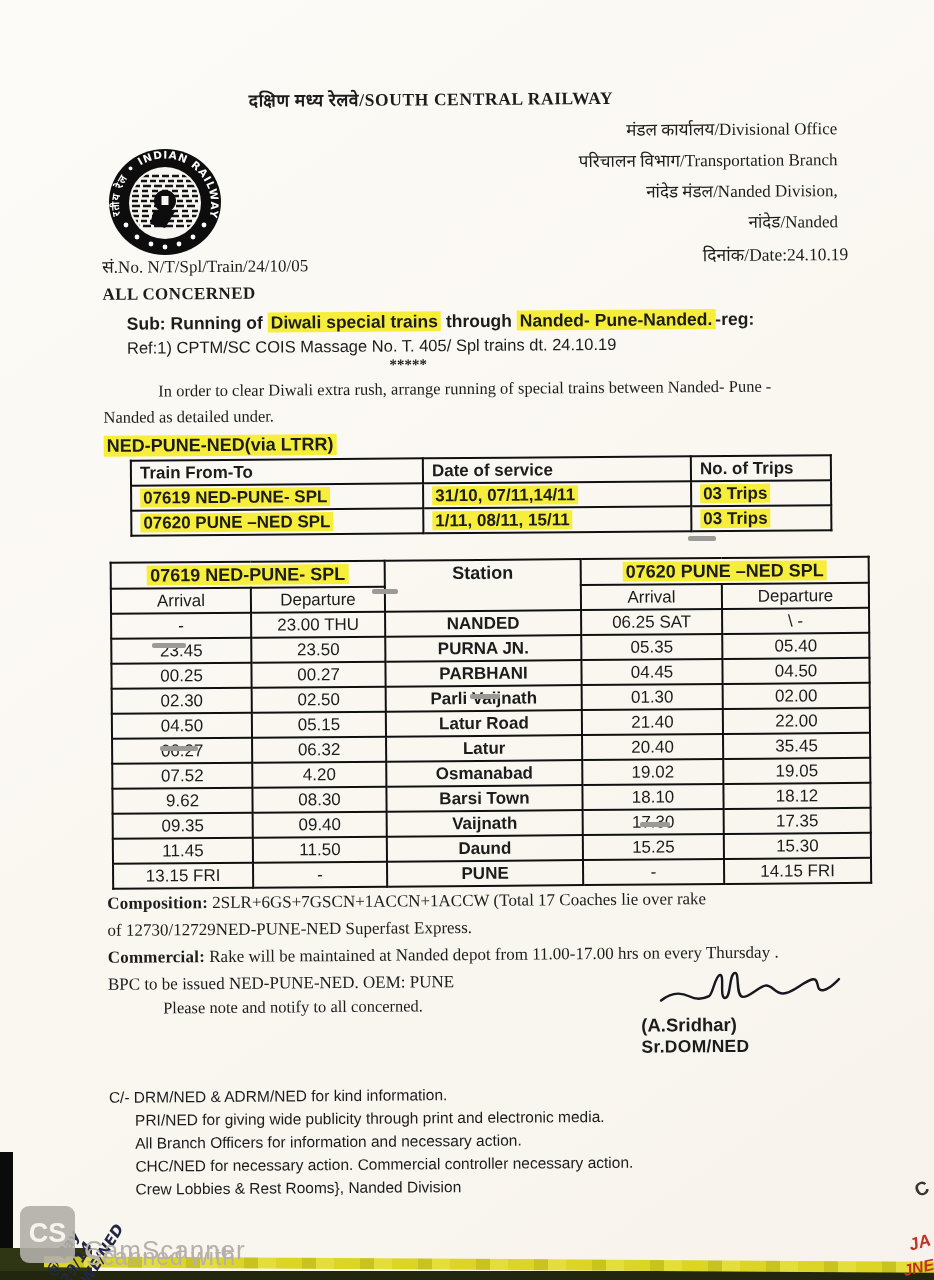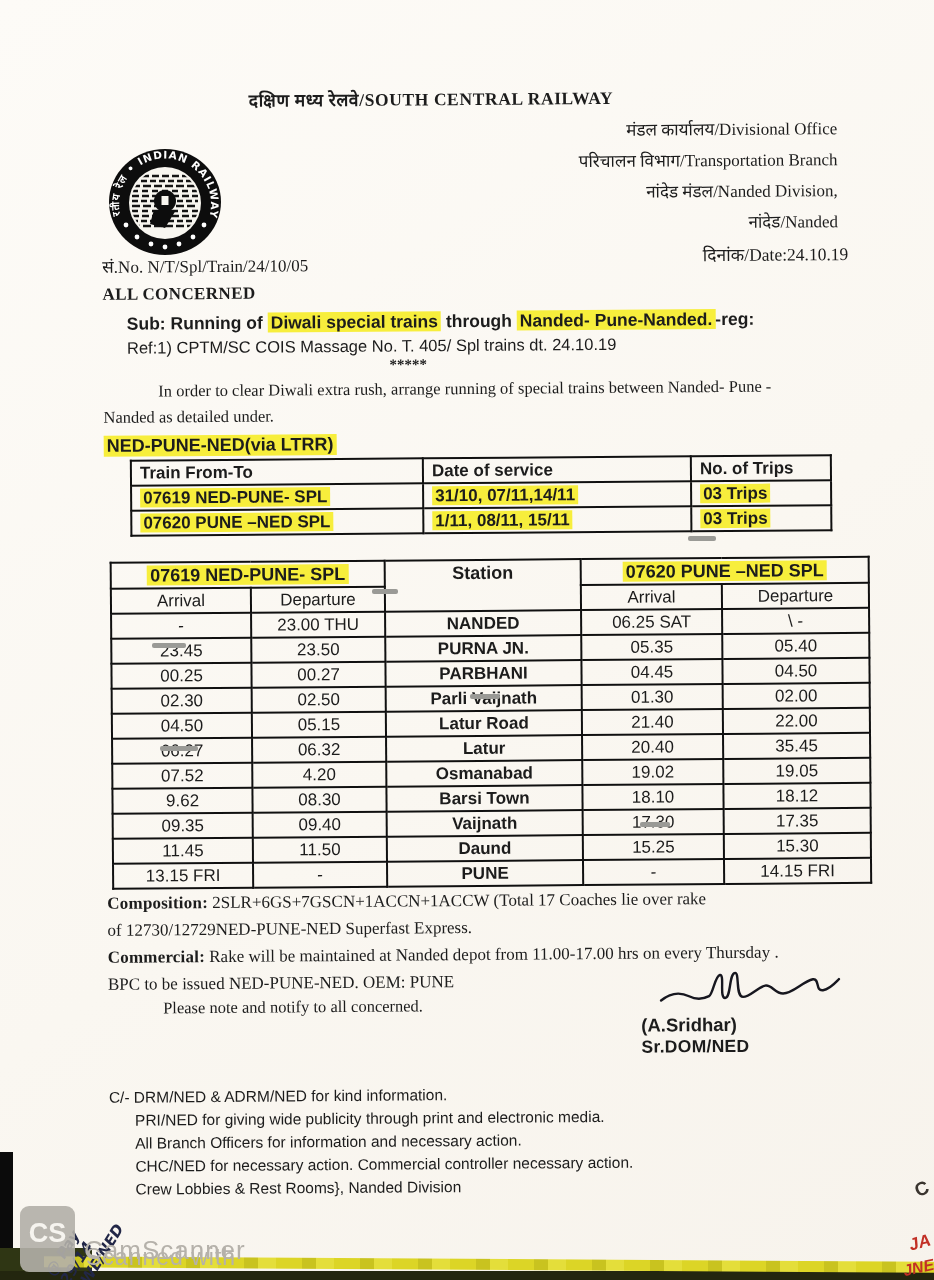--- a/index.html
+++ b/index.html
@@ -42,21 +42,21 @@
   .cc{font-family:"Liberation Sans", sans-serif;font-size:15.5px;line-height:23px;margin-top:24px;}
   .cc .ind{padding-left:26px;}
   .emblem{position:absolute;left:104px;top:146px;}
   .smudge{position:absolute;background:#9a9a96;border-radius:2px;}
   .edgeblack{position:absolute;left:0;top:1152px;width:13px;height:128px;background:#0b0b0b;}
   .cornerolive{position:absolute;left:0;top:1248px;width:92px;height:32px;background:#2f3614;}
   .ystripe{position:absolute;left:44px;top:1259px;width:900px;height:11px;transform:rotate(.35deg);
     background:repeating-linear-gradient(90deg,#dcd526 0 26px,#c9c31f 26px 40px,#e4de3a 40px 58px);}
   .bdark{position:absolute;left:0;top:1271px;width:934px;height:9px;background:#23260f;}
   .wm{position:absolute;left:20px;top:1203px;color:#b5b1aa;font-family:"Liberation Sans", sans-serif;}
-  .wmbox{position:absolute;left:0;top:3px;width:55px;height:66px;background:#b3b0a9;border-radius:9px;
+  .wmbox{position:absolute;left:0;top:3px;width:55px;height:57px;background:#b3b0a9;border-radius:9px;
     color:#f6f4ef;font-weight:bold;font-size:27px;line-height:55px;text-align:center;opacity:.9;}
   .wml1{position:absolute;left:66px;top:4px;font-size:23px;letter-spacing:1px;margin-top:37px;}
   .wml2{position:absolute;left:64px;top:32px;font-size:26px;letter-spacing:1px;}
   .hand{position:absolute;left:86px;top:1246px;transform:rotate(-58deg);transform-origin:0 100%;
     color:#222747;font-family:"DejaVu Sans", sans-serif;font-style:italic;font-weight:bold;
     font-size:15px;line-height:17px;white-space:nowrap;}
   .frag{position:absolute;font-family:"Liberation Sans", sans-serif;font-weight:bold;}
   .fragC{right:5px;top:1178px;color:#3a352f;font-size:19px;transform:rotate(-22deg);}
   .fragJA{right:3px;top:1233px;color:#c23026;font-size:17px;font-style:italic;transform:rotate(-16deg);}
   .fragJNE{right:0px;top:1259px;color:#c23026;font-size:16px;font-style:italic;transform:rotate(-12deg);}

